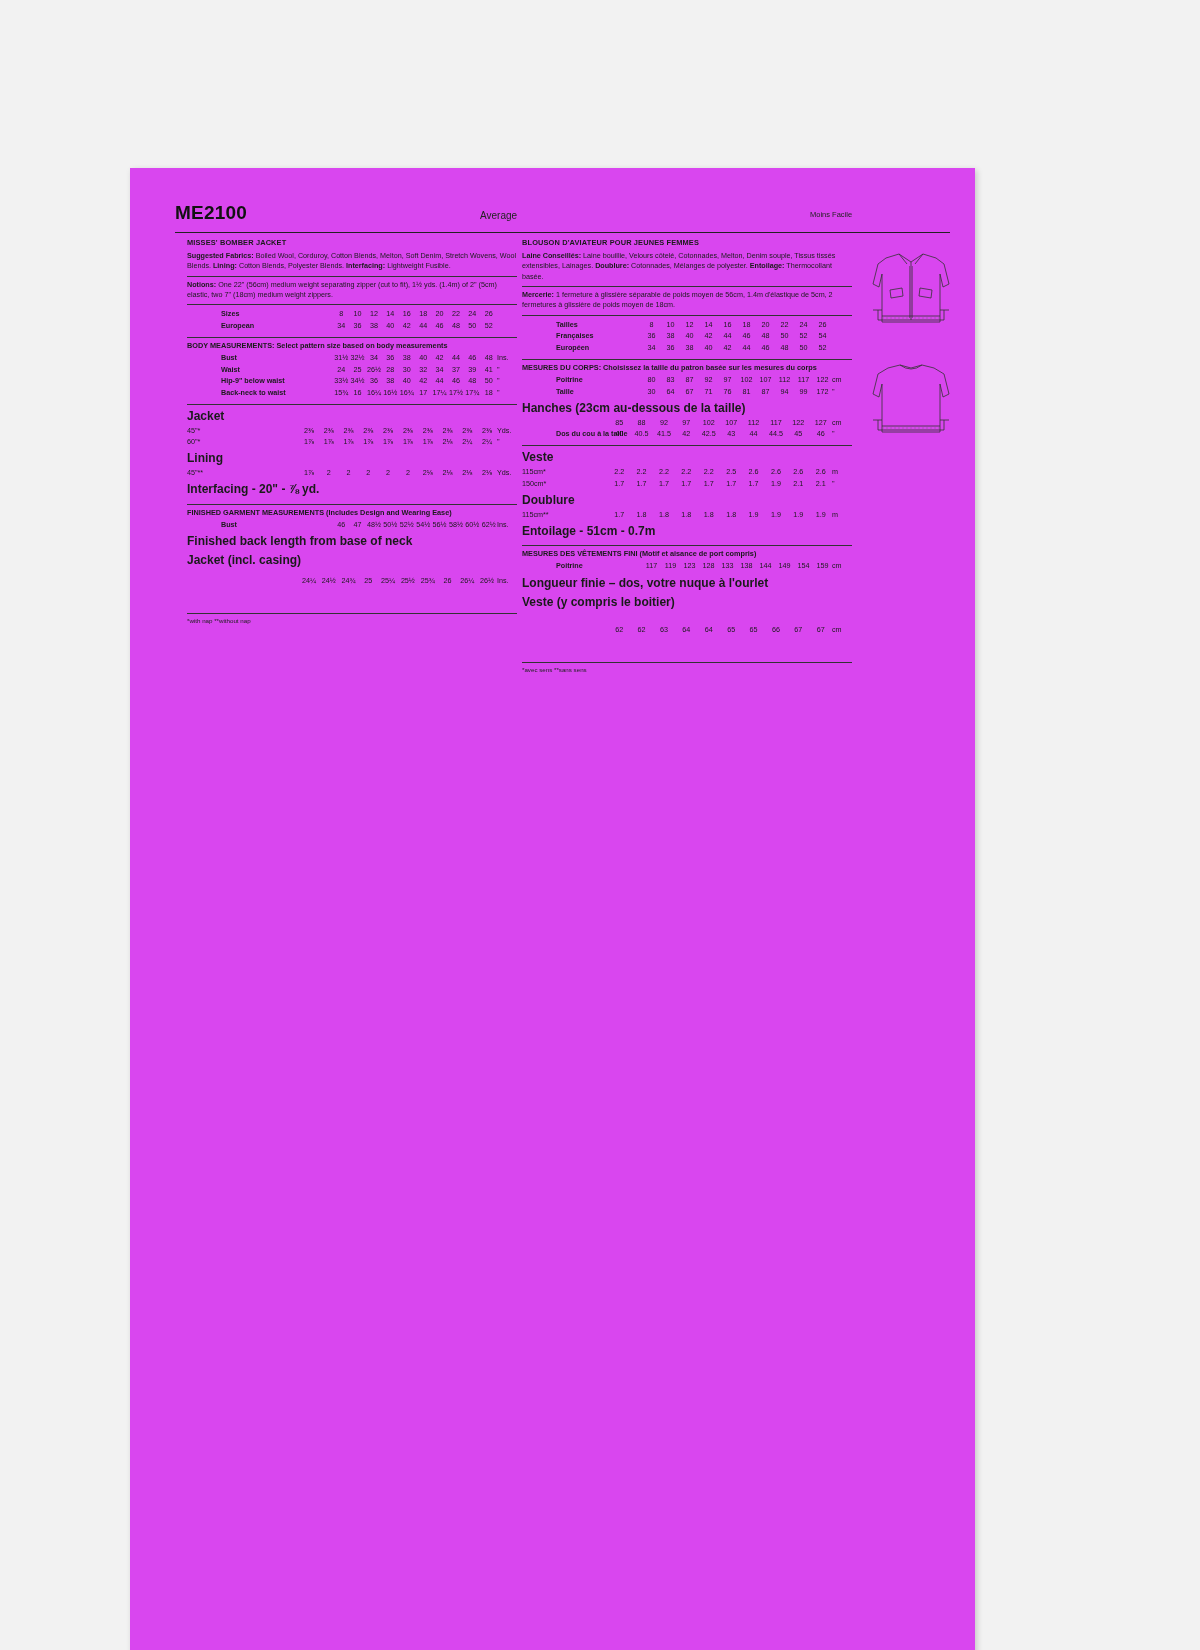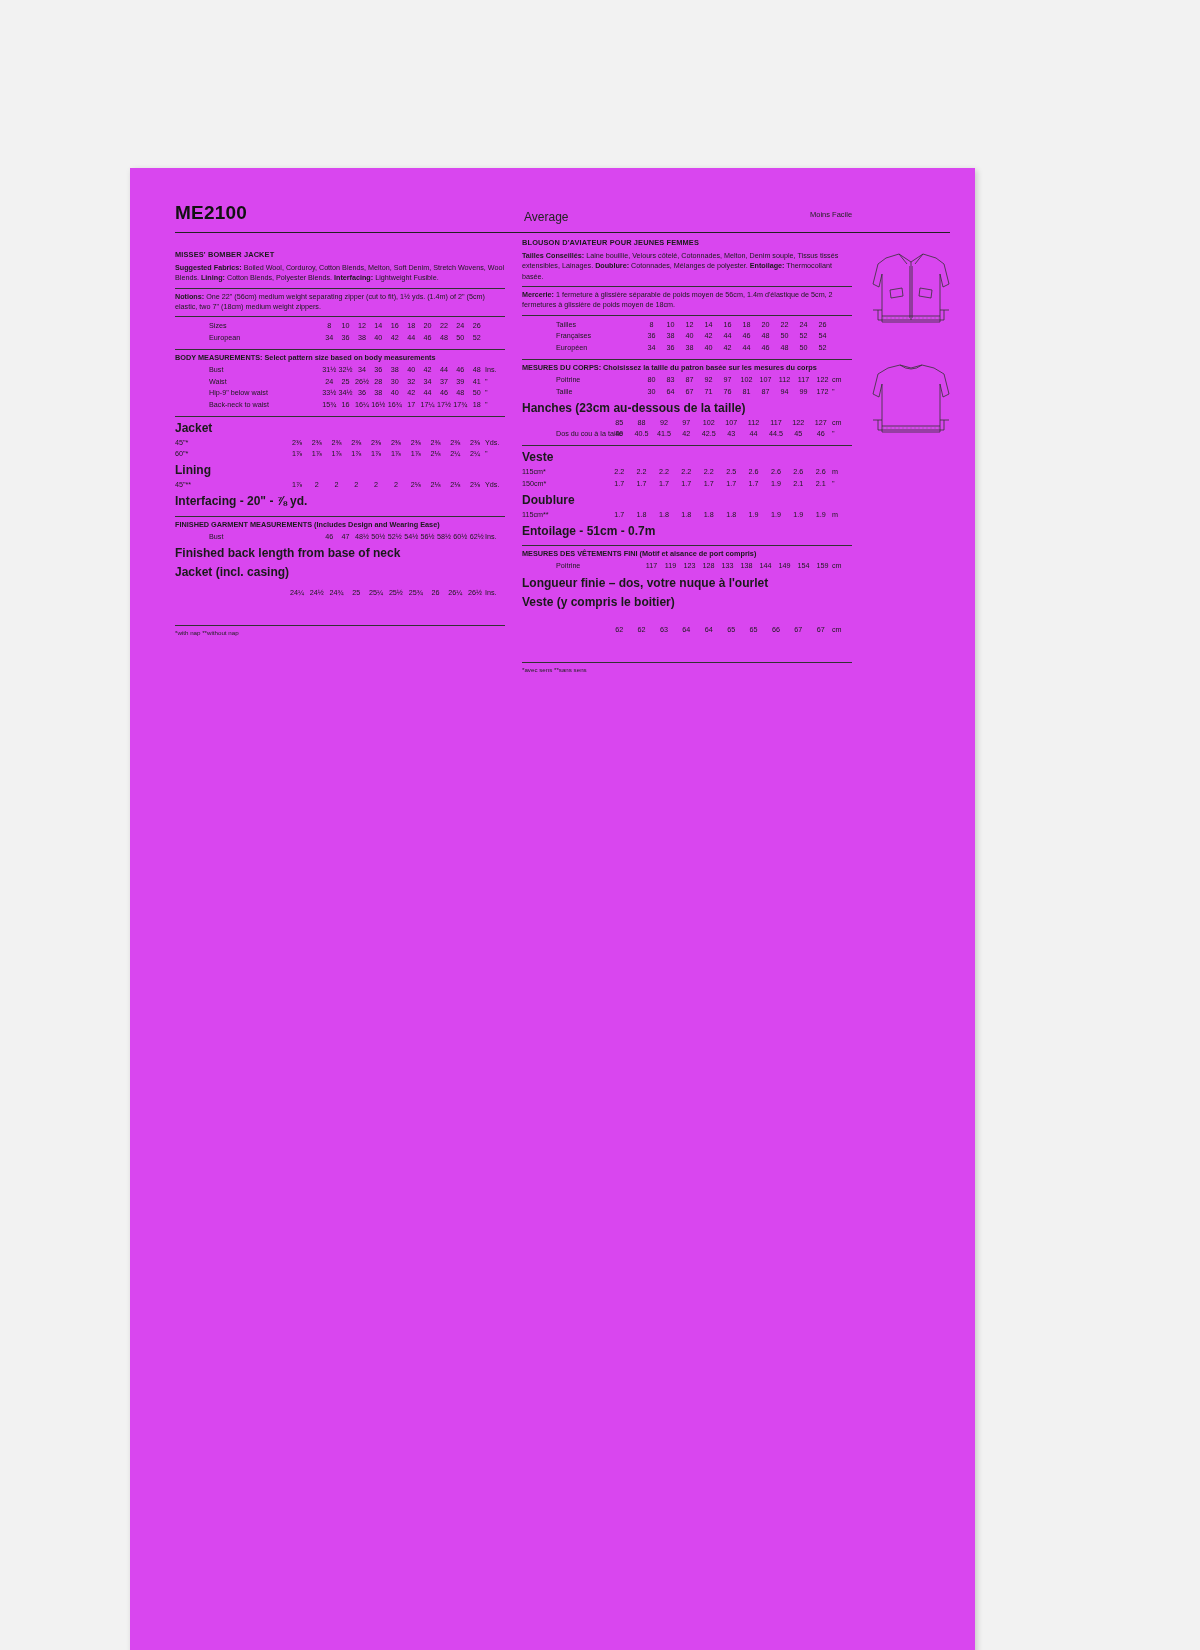--- a/index.html
+++ b/index.html
@@ -37,23 +37,22 @@
     position: absolute;
     left: 0; top: -4px;
     font-size: 19px;
     font-weight: bold;
     letter-spacing: 0.2px;
     color: #111;
   }
   .difficulty-en {
     position: absolute;
     left: 305px; top: 4px;
-    font-size: 12px;
+    font-size: 10px;
     color: #222;
-    margin-left: 44px;
   }
   .difficulty-fr {
     position: absolute;
     left: 635px; top: 4px;
     font-size: 7.5px;
     color: #222;
   }
 
   .rule {
     border: 0;
@@ -67,21 +66,21 @@
     margin-top: 2px;
   }
   .col {
     position: absolute;
     top: 0;
     width: 330px;
     font-size: 7.2px;
     line-height: 1.45;
     color: #1a1a1a;
   }
-  .col.left { left: 0; margin-top: 12px; }
+  .col.left { left: 12px; }
   .col.right { left: 347px; }
 
   .ttl {
     font-size: 7.4px;
     font-weight: bold;
     letter-spacing: 0.15px;
     margin: 3px 0 2px 0;
   }
   p.blk { margin: 0 0 4px 0; }
   b { font-weight: bold; }
@@ -95,21 +94,21 @@
     width: 100%;
     font-size: 7.2px;
     table-layout: fixed;
   }
   table.t td {
     padding: 0.6px 0;
     vertical-align: bottom;
     white-space: nowrap;
   }
   td.lbl { text-align: left; }
-  td.lbl.b { font-weight: normal; padding-left: 34px; }
+  td.lbl.b { font-weight: bold; padding-left: 34px; }
   td.num { text-align: center; }
   td.unit { text-align: left; padding-left: 3px; width: 20px; }
 
   .secthead {
     font-weight: bold;
     font-size: 7.3px;
     margin: 0 0 1px 0;
   }
   .sub-b { font-weight: bold; font-size: 12px; margin: 2px 0 0 0; }
 
@@ -398,21 +397,21 @@
 
         <div class="hr-top" style="margin-top:26px"></div>
         <div class="footnote">*with nap   **without nap</div>
       </div>
 
       <div class="col right">
 
         <div class="ttl">BLOUSON D'AVIATEUR POUR JEUNES FEMMES</div>
 
         <p class="blk">
-          <b>Tailles Conseillés:</b><span> Laine bouillie, Velours côtelé, Cotonnades, Melton, Denim souple, Tissus tissés extensibles, Lainages. </span><b>Doublure:</b><span> Cotonnades, Mélanges de polyester. </span><b>Entoilage:</b><span> Thermocollant basée.</span>
+          <b>Laine Conseillés:</b><span> Laine bouillie, Velours côtelé, Cotonnades, Melton, Denim souple, Tissus tissés extensibles, Lainages. </span><b>Doublure:</b><span> Cotonnades, Mélanges de polyester. </span><b>Entoilage:</b><span> Thermocollant basée.</span>
         </p>
 
         <div class="hr-thin"></div>
 
         <p class="blk">
           <b>Mercerie:</b><span> 1 fermeture à glissière séparable de poids moyen de 56cm, 1.4m d'élastique de 5cm, 2 fermetures à glissière de poids moyen de 18cm.</span>
         </p>
 
         <div class="hr-thin"></div>
 

